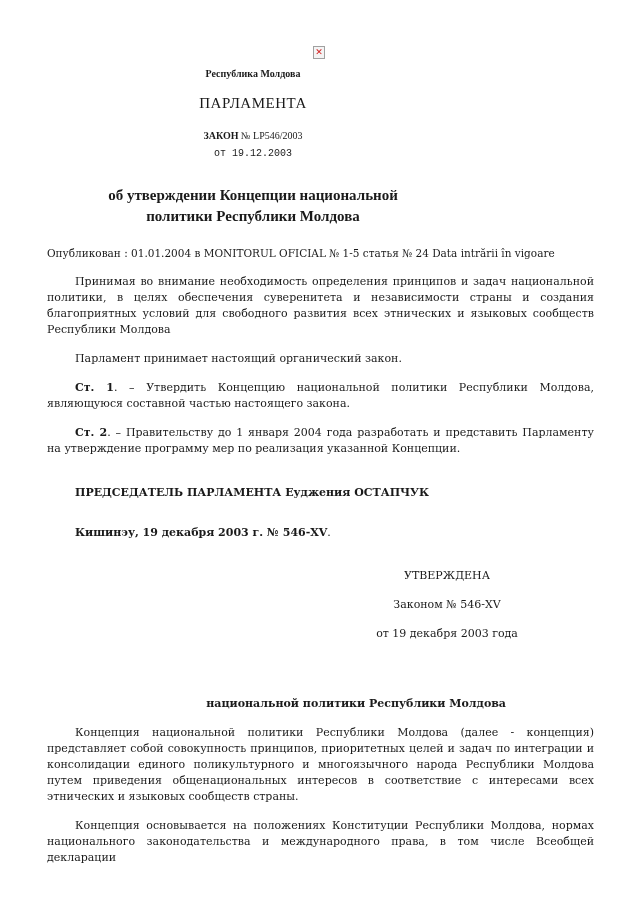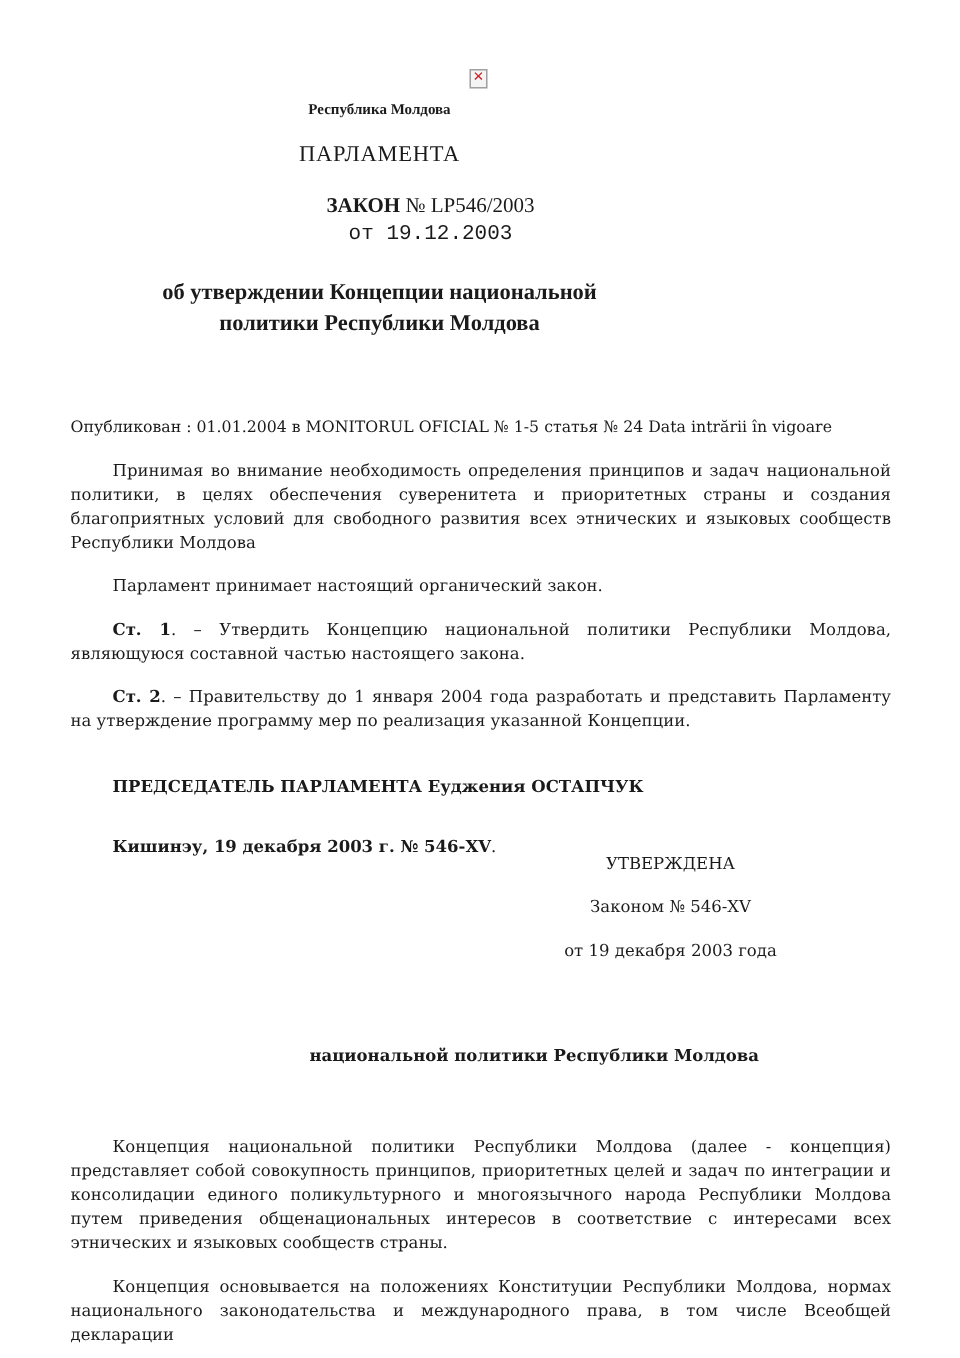--- a/index.html
+++ b/index.html
@@ -6,25 +6,25 @@
   body { width: 640px; height: 905px; overflow: hidden; position: relative;
          font-family: "DejaVu Serif", "Liberation Serif", serif; color: #1a1a1a; }
   .page { position: absolute; left: 0; top: 0; width: 640px; height: 905px; }
   .abs { position: absolute; }
   .center { left: 0; width: 506px; text-align: center; }
   .img-broken { left: 313px; top: 46px; width: 12px; height: 13px; border: 1px solid #a0a0a0;
                 box-sizing: border-box; background: #f4f4f4; display: flex; align-items: center; justify-content: center; }
   .img-broken span { color: #d21a1a; font-size: 9px; font-weight: bold; line-height: 1; font-family: "DejaVu Sans", sans-serif; }
   .small-bold { font-size: 10px; font-weight: bold; font-family: "Liberation Serif", serif; }
   .parl { font-size: 15px; font-family: "Liberation Serif", serif; letter-spacing: 0.5px; }
-  .law { font-size: 14px; font-family: "Liberation Serif", serif; margin-left: 34px; }
+  .law { font-size: 10px; font-family: "Liberation Serif", serif; }
   .law b { font-weight: bold; }
   .title { font-size: 15px; font-weight: bold; line-height: 21px; font-family: "Liberation Serif", serif; }
   .body-text { font-size: 11px; line-height: 16px; text-align: justify; text-align-last: auto; }
-  .para { left: 47px; width: 547px; margin-top: 32px; }
+  .para { left: 47px; width: 547px; }
   .indent { text-indent: 28px; }
   .bold { font-weight: bold; }
   .right { left: 300px; width: 294px; text-align: center; font-size: 11px; }
 </style>
 </head>
 <body>
 
 <div class="page">
 
   <div class="abs img-broken">
@@ -39,21 +39,21 @@
     <b>ЗАКОН</b>
     <span>№ LP546/2003</span>
   </div>
   <div class="abs center law" style="top:148px;font-family:Liberation Mono, monospace;">от 19.12.2003</div>
 
   <div class="abs center title" style="top:185px;">об утверждении Концепции национальной</div>
   <div class="abs center title" style="top:206px;">политики Республики Молдова</div>
 
   <div class="abs para body-text" style="top:245px; text-align:left; font-size:10.5px;">Опубликован : 01.01.2004 в MONITORUL OFICIAL № 1-5 статья № 24 Data intrării în vigoare</div>
 
-  <div class="abs para body-text indent" style="top:274px;">Принимая во внимание необходимость определения принципов и задач национальной политики, в целях обеспечения суверенитета и приоритетных страны и создания благоприятных условий для свободного развития всех этнических и языковых сообществ Республики Молдова</div>
+  <div class="abs para body-text indent" style="top:274px;">Принимая во внимание необходимость определения принципов и задач национальной политики, в целях обеспечения суверенитета и независимости страны и создания благоприятных условий для свободного развития всех этнических и языковых сообществ Республики Молдова</div>
 
   <div class="abs para body-text indent" style="top:351px;">Парламент принимает настоящий органический закон.</div>
 
   <div class="abs para body-text indent" style="top:380px;">
     <span class="bold">Ст. 1</span><span>. – Утвердить Концепцию национальной политики Республики Молдова, являющуюся составной частью настоящего закона.</span>
   </div>
 
   <div class="abs para body-text indent" style="top:425px;">
     <span class="bold">Ст. 2</span><span>. – Правительству до 1 января 2004 года разработать и представить Парламенту на утверждение программу мер по реализация указанной Концепции.</span>
   </div>

